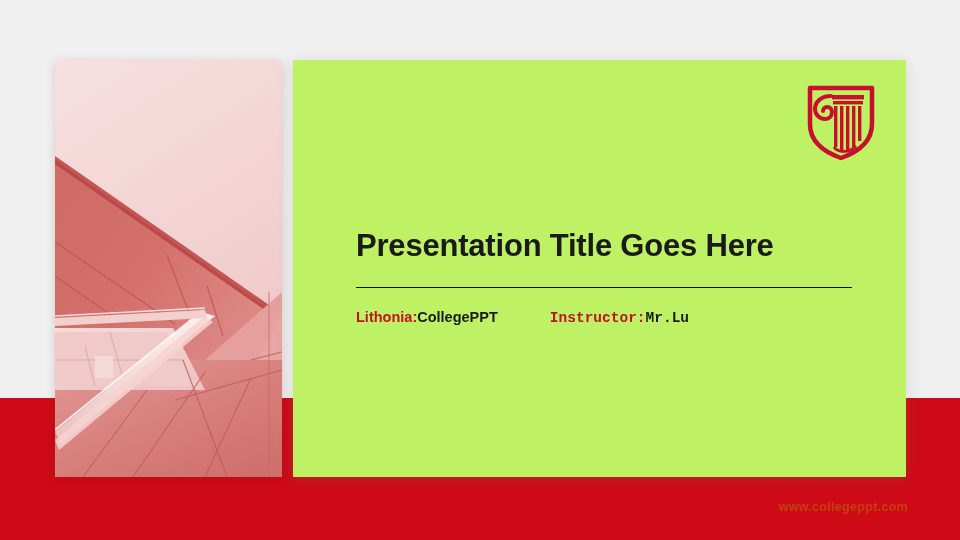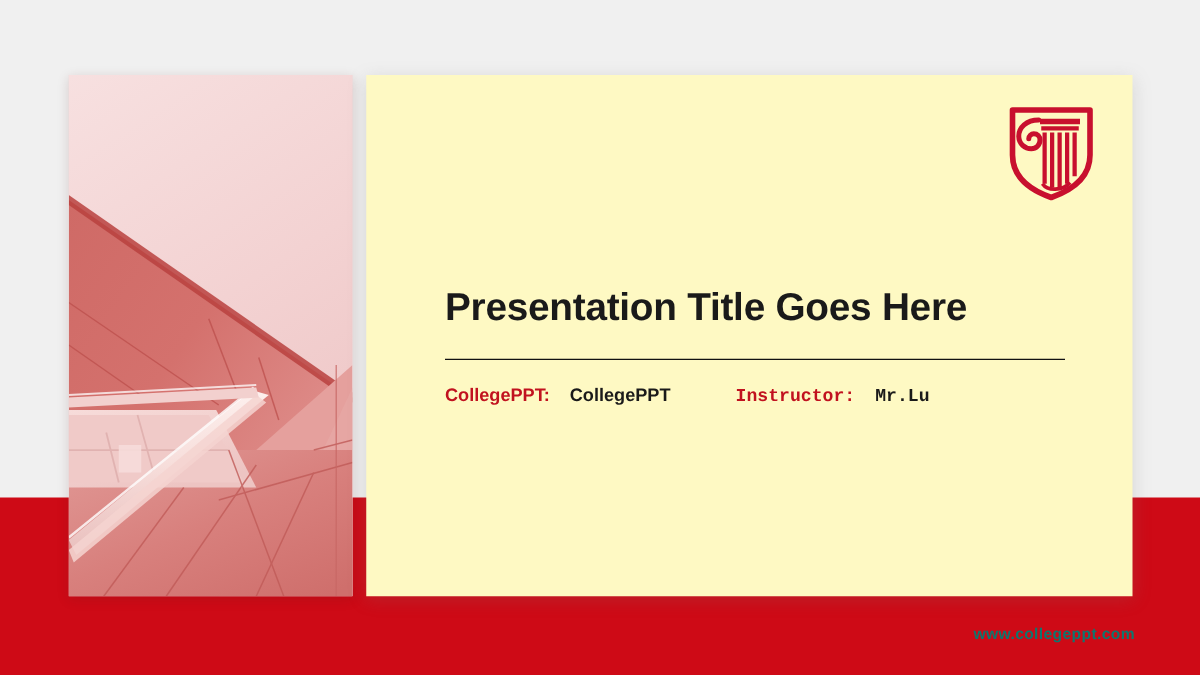--- a/index.html
+++ b/index.html
@@ -23,21 +23,21 @@
     left: 0;
     top: 398px;
     width: 960px;
     height: 142px;
     background: #ce0a16;
   }
   .site-url {
     position: absolute;
     right: 52px;
     top: 500px;
-    color: #0f766e;
+    color: #c2410c;
     font-size: 12.5px;
     font-weight: bold;
     letter-spacing: 0.3px;
     white-space: nowrap;
   }
   
   .photo-panel {
     position: absolute;
     left: 55px;
     top: 60px;
@@ -48,21 +48,21 @@
     box-shadow: 0 2px 9px rgba(90,30,30,0.18);
   }
   .photo-svg { display: block; width: 227px; height: 417px; }
   
   .card {
     position: absolute;
     left: 293px;
     top: 60px;
     width: 613px;
     height: 417px;
-    background: #fef9c3;
+    background: #bef264;
     box-shadow: 0 3px 14px rgba(120,120,120,0.22);
   }
   
   .logo {
     position: absolute;
     right: 28px;
     top: 22px;
     width: 74px;
     height: 80px;
   }
@@ -90,21 +90,21 @@
     position: absolute;
     left: 63px;
     top: 249px;
     white-space: nowrap;
     font-size: 14.5px;
     font-weight: bold;
   }
   .meta-item { display: inline-block; }
   .meta-item + .meta-item { margin-left: 48px; font-family: Liberation Mono, monospace; }
   .meta-label { color: #c1121f; }
-  .meta-value { color: #1a1a1a; margin-left: 16px; }
+  .meta-value { color: #1a1a1a; margin-left: 0; }
   .footnote {
     position: absolute;
     left: 63px;
     top: 392px;
     font-size: 10px;
     color: #6d6d6d;
     white-space: nowrap;
   }
 </style>
 </head>
@@ -214,21 +214,21 @@
         <path d="M27,14 C17,14 11,20 11,27 C11,33 16,37 21,37 C25,37 28,34 28,30 C28,27 26,25 23,25 C21,25 19,27 19,29" fill="none" stroke="#c8102e" stroke-width="4" stroke-linecap="round"></path>
       </svg>
     </div>
 
     <div class="title">Presentation Title Goes Here</div>
 
     <div class="rule"></div>
 
     <div class="meta-row">
       <span class="meta-item">
-        <span class="meta-label">CollegePPT:</span><span class="meta-value">CollegePPT</span>
+        <span class="meta-label">Lithonia:</span><span class="meta-value">CollegePPT</span>
       </span>
       <span class="meta-item">
         <span class="meta-label">Instructor:</span><span class="meta-value">Mr.Lu</span>
       </span>
     </div>
 
   </div>
 
 </div>
 

